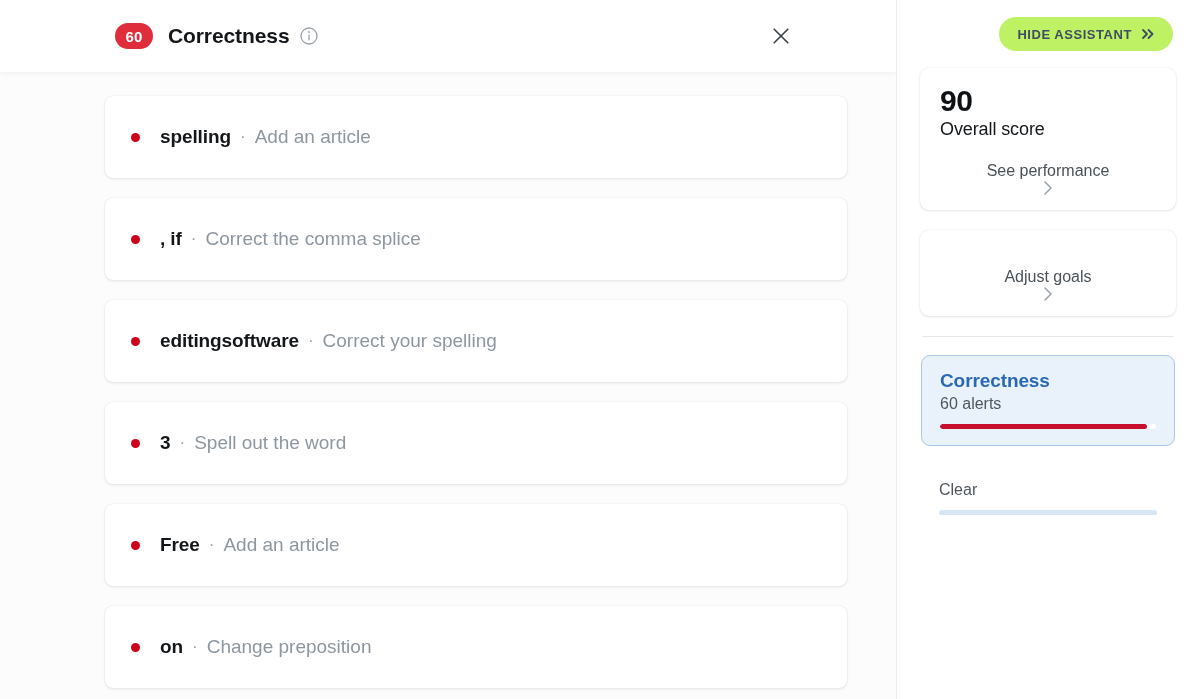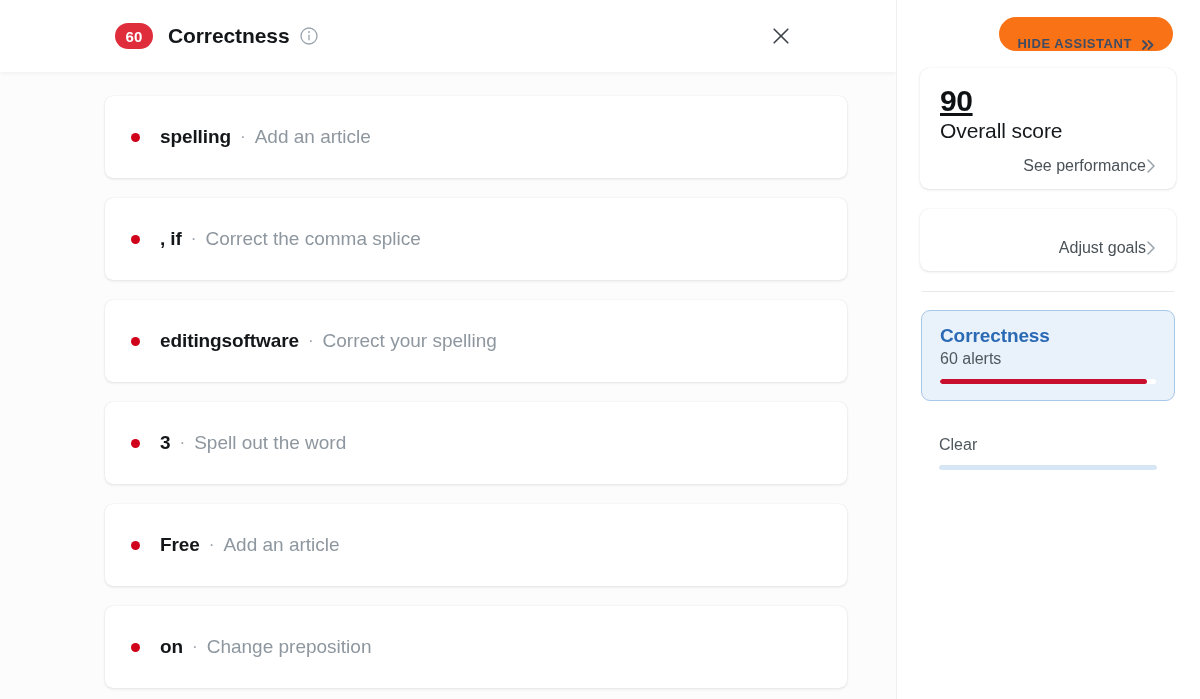--- a/index.html
+++ b/index.html
@@ -169,27 +169,27 @@
 
   .hide-assistant-row {
     height: 68px;
     display: flex;
     align-items: center;
     justify-content: flex-end;
     padding-right: 3px;
   }
 
   .hide-assistant-btn {
-    background: #f97316;
+    background: #bef264;
     border: none;
     border-radius: 17px;
     height: 34px;
     padding: 0 18px;
     display: flex;
-    align-items: flex-end;
+    align-items: center;
     gap: 9px;
     cursor: pointer;
     font-family: inherit;
   }
 
   .hide-assistant-btn .label {
     font-size: 13px;
     font-weight: bold;
     letter-spacing: 0.55px;
     color: #3f4c63;
@@ -209,35 +209,35 @@
     margin-bottom: 20px;
     cursor: pointer;
   }
 
   .score-value {
     font-size: 30px;
     font-weight: bold;
     color: #0f1214;
     line-height: 1.12;
     letter-spacing: -0.4px;
-    text-decoration: underline;
   }
 
   .score-label {
-    font-size: 21px;
+    font-size: 18px;
     color: #15181b;
     margin-top: 1px;
     letter-spacing: -0.1px;
   }
 
   .card-link-row {
     display: flex;
     align-items: center;
     justify-content: flex-end;
-    margin-top: 14px;
+    margin-top: 22px;
+    flex-direction: column;
   }
 
   .card-link-text {
     font-size: 16px;
     color: #4a5258;
   }
 
   .chev-right { width: 10px; height: 16px; display: block; }
 
   .goals-title {

